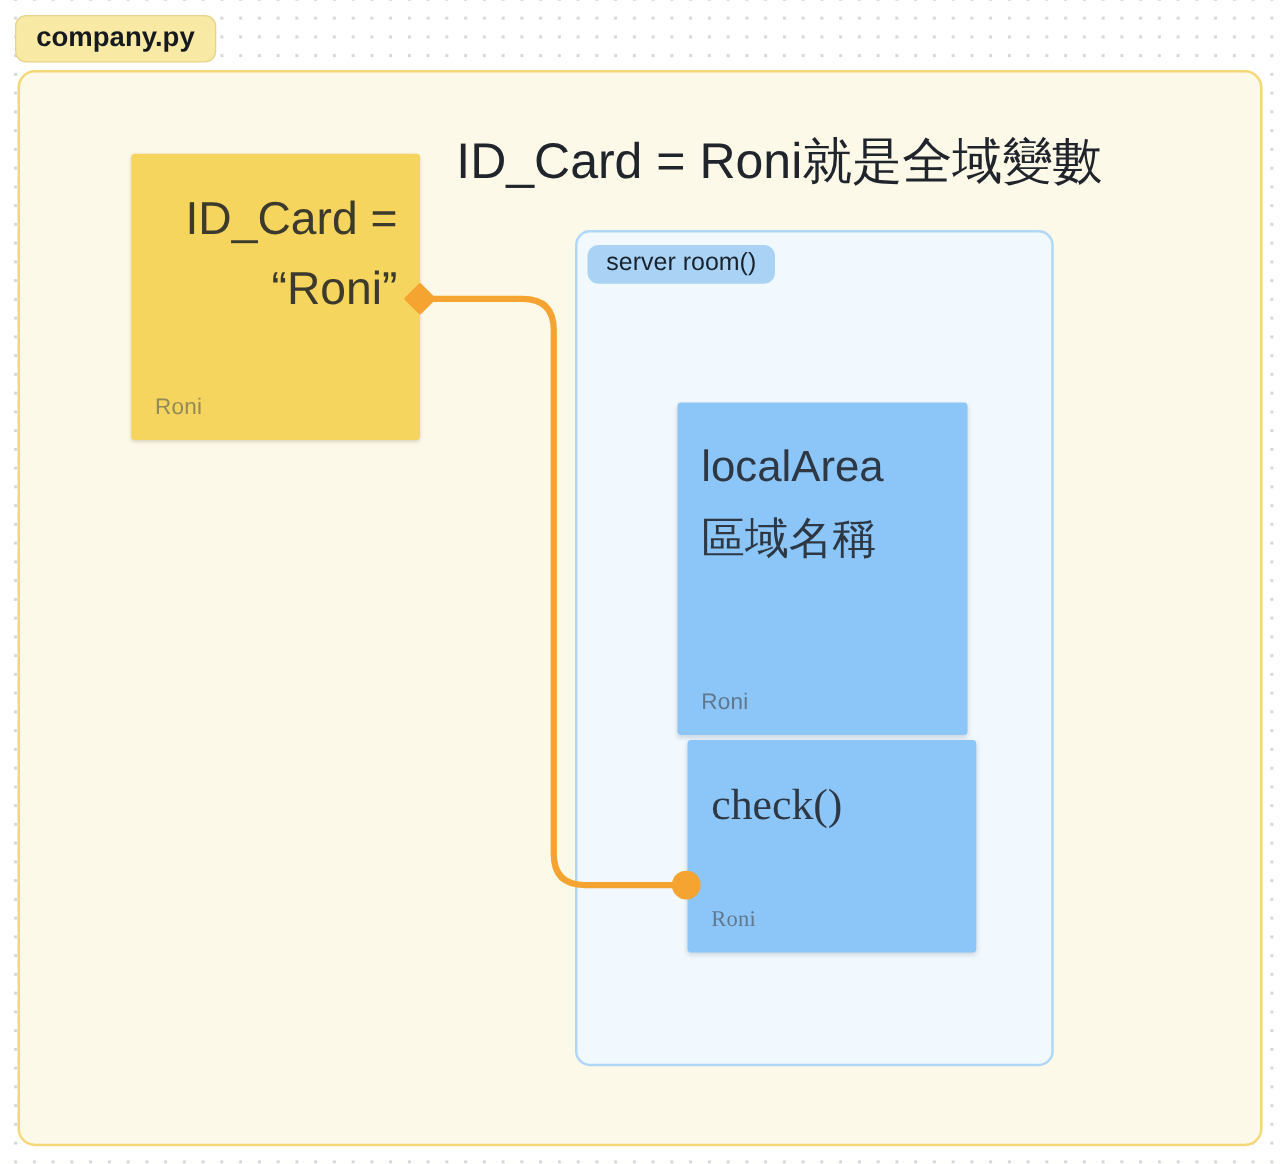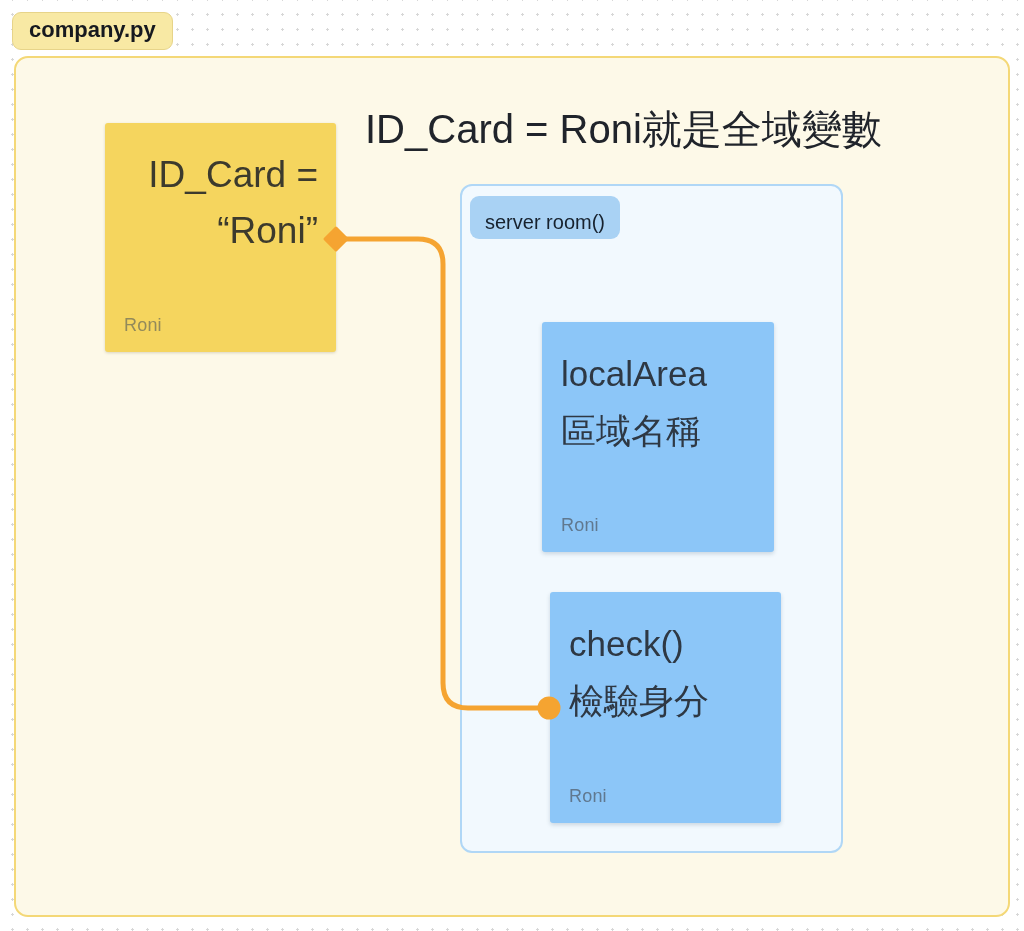--- a/index.html
+++ b/index.html
@@ -83,33 +83,33 @@
     border: 2px solid #b0d7f6;
     border-radius: 12px;
     z-index: 1;
   }
   .frame-label {
     position: absolute;
     left: 8px; top: 10px;
     display: inline-block;
     background: #a9d2f4;
     border-radius: 9px;
-    padding: 15px 15px 5px 15px;
+    padding: 3px 15px 5px 15px;
     font-size: 20px;
     font-weight: 500;
     color: #17222e;
   }
   .card.blue {
     background: #8cc6f8;
     box-shadow: 0 2px 4px rgba(30,60,90,0.18);
   }
   .card.blue .card-text { color: #2e3844; font-size: 35px; line-height: 1.62; }
   .card.blue .card-footer { color: #60788f; }
-  .card.local { left: 542px; top: 322px; width: 232px; height: 230px; }
-  .card.check { left: 550px; top: 592px; width: 231px; height: 231px; }
+  .card.local { left: 542px; top: 322px; width: 232px; height: 266px; }
+  .card.check { left: 550px; top: 592px; width: 231px; height: 170px; font-family: Liberation Serif, serif; }
   svg.connector {
     position: absolute;
     left: 0; top: 0;
     width: 1024px; height: 931px;
     z-index: 4;
     pointer-events: none;
   }
   .connector-path {
     fill: none;
     stroke: #f5a431;
@@ -145,21 +145,20 @@
     <div class="card-text">
       <div>localArea</div>
       <div>區域名稱</div>
     </div>
     <div class="card-footer">Roni</div>
   </div>
 
   <div class="card blue check">
     <div class="card-text">
       <div>check()</div>
-      <div>檢驗身分</div>
     </div>
     <div class="card-footer">Roni</div>
   </div>
 
   <svg class="connector" viewBox="0 0 1024 931" xmlns="http://www.w3.org/2000/svg">
     <path class="connector-path" d="M 336 239 L 418 239 Q 443 239 443 264 L 443 683 Q 443 708 468 708 L 542 708"></path>
     <path class="connector-end" d="M 336 228 L 347 239 L 336 250 L 325 239 Z"></path>
     <circle class="connector-end" cx="549" cy="708" r="10"></circle>
   </svg>
 

